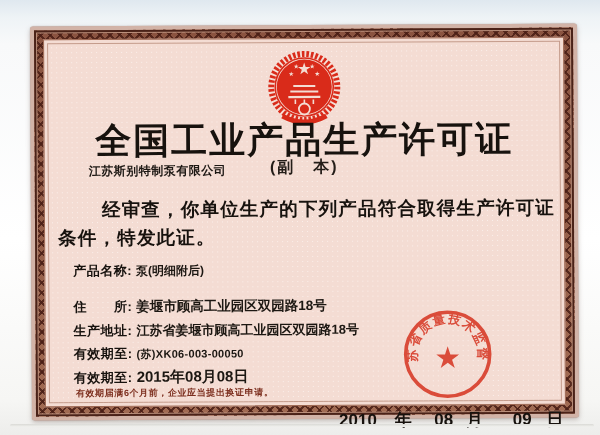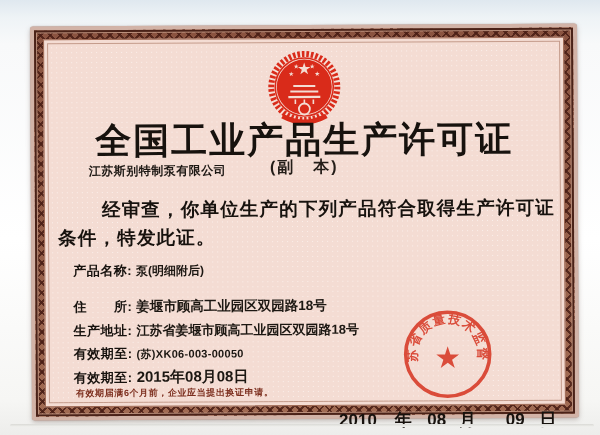--- a/index.html
+++ b/index.html
@@ -59,21 +59,21 @@
   .r1{top:222px;} .r1 .val{font-size:12px;}
   .r2{top:258px;} .r2 .val{font-size:13.5px;}
   .r3{top:282px;} .r3 .val{font-size:13px;}
   .r4{top:305px;} .r4 .val{font-size:11px;letter-spacing:.3px;}
   .r5{top:328px;} .r5 .val{font-size:15px;}
   .note{left:30px;top:347px;font-size:9px;font-weight:bold;color:#7c2e1e;letter-spacing:.6px;}
   .date{
     left:293px;top:326px;font-size:17px;font-weight:bold;color:#17120e;white-space:nowrap;
   }
   .date span{display:inline-block;}
-  .d-year{margin-left:0;margin-top:46px;} .d-yu{margin-left:13px;} .d-month{margin-left:11px;}
+  .d-year{margin-left:0;margin-top:46px;} .d-yu{margin-left:13px;} .d-month{margin-left:18px;}
   .d-mu{margin-left:8px;} .d-day{margin-left:25px;} .d-du{margin-left:10px;}
   .seal{left:354px;top:268px;opacity:.92;}
 </style>
 </head>
 <body>
 
 <div class="photo">
   <div class="cert">
     <div class="band">
       <div class="inner">

